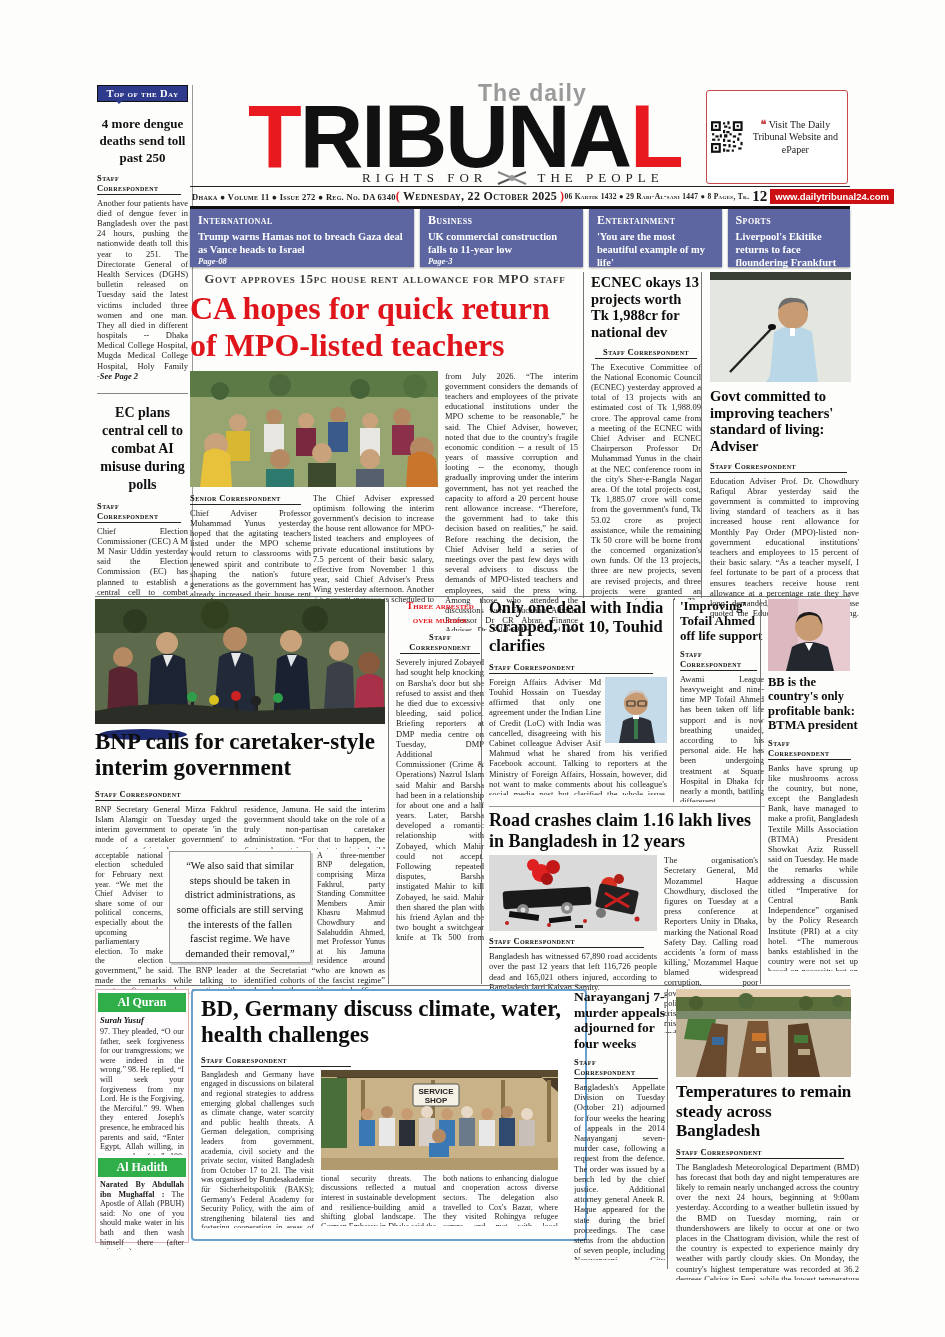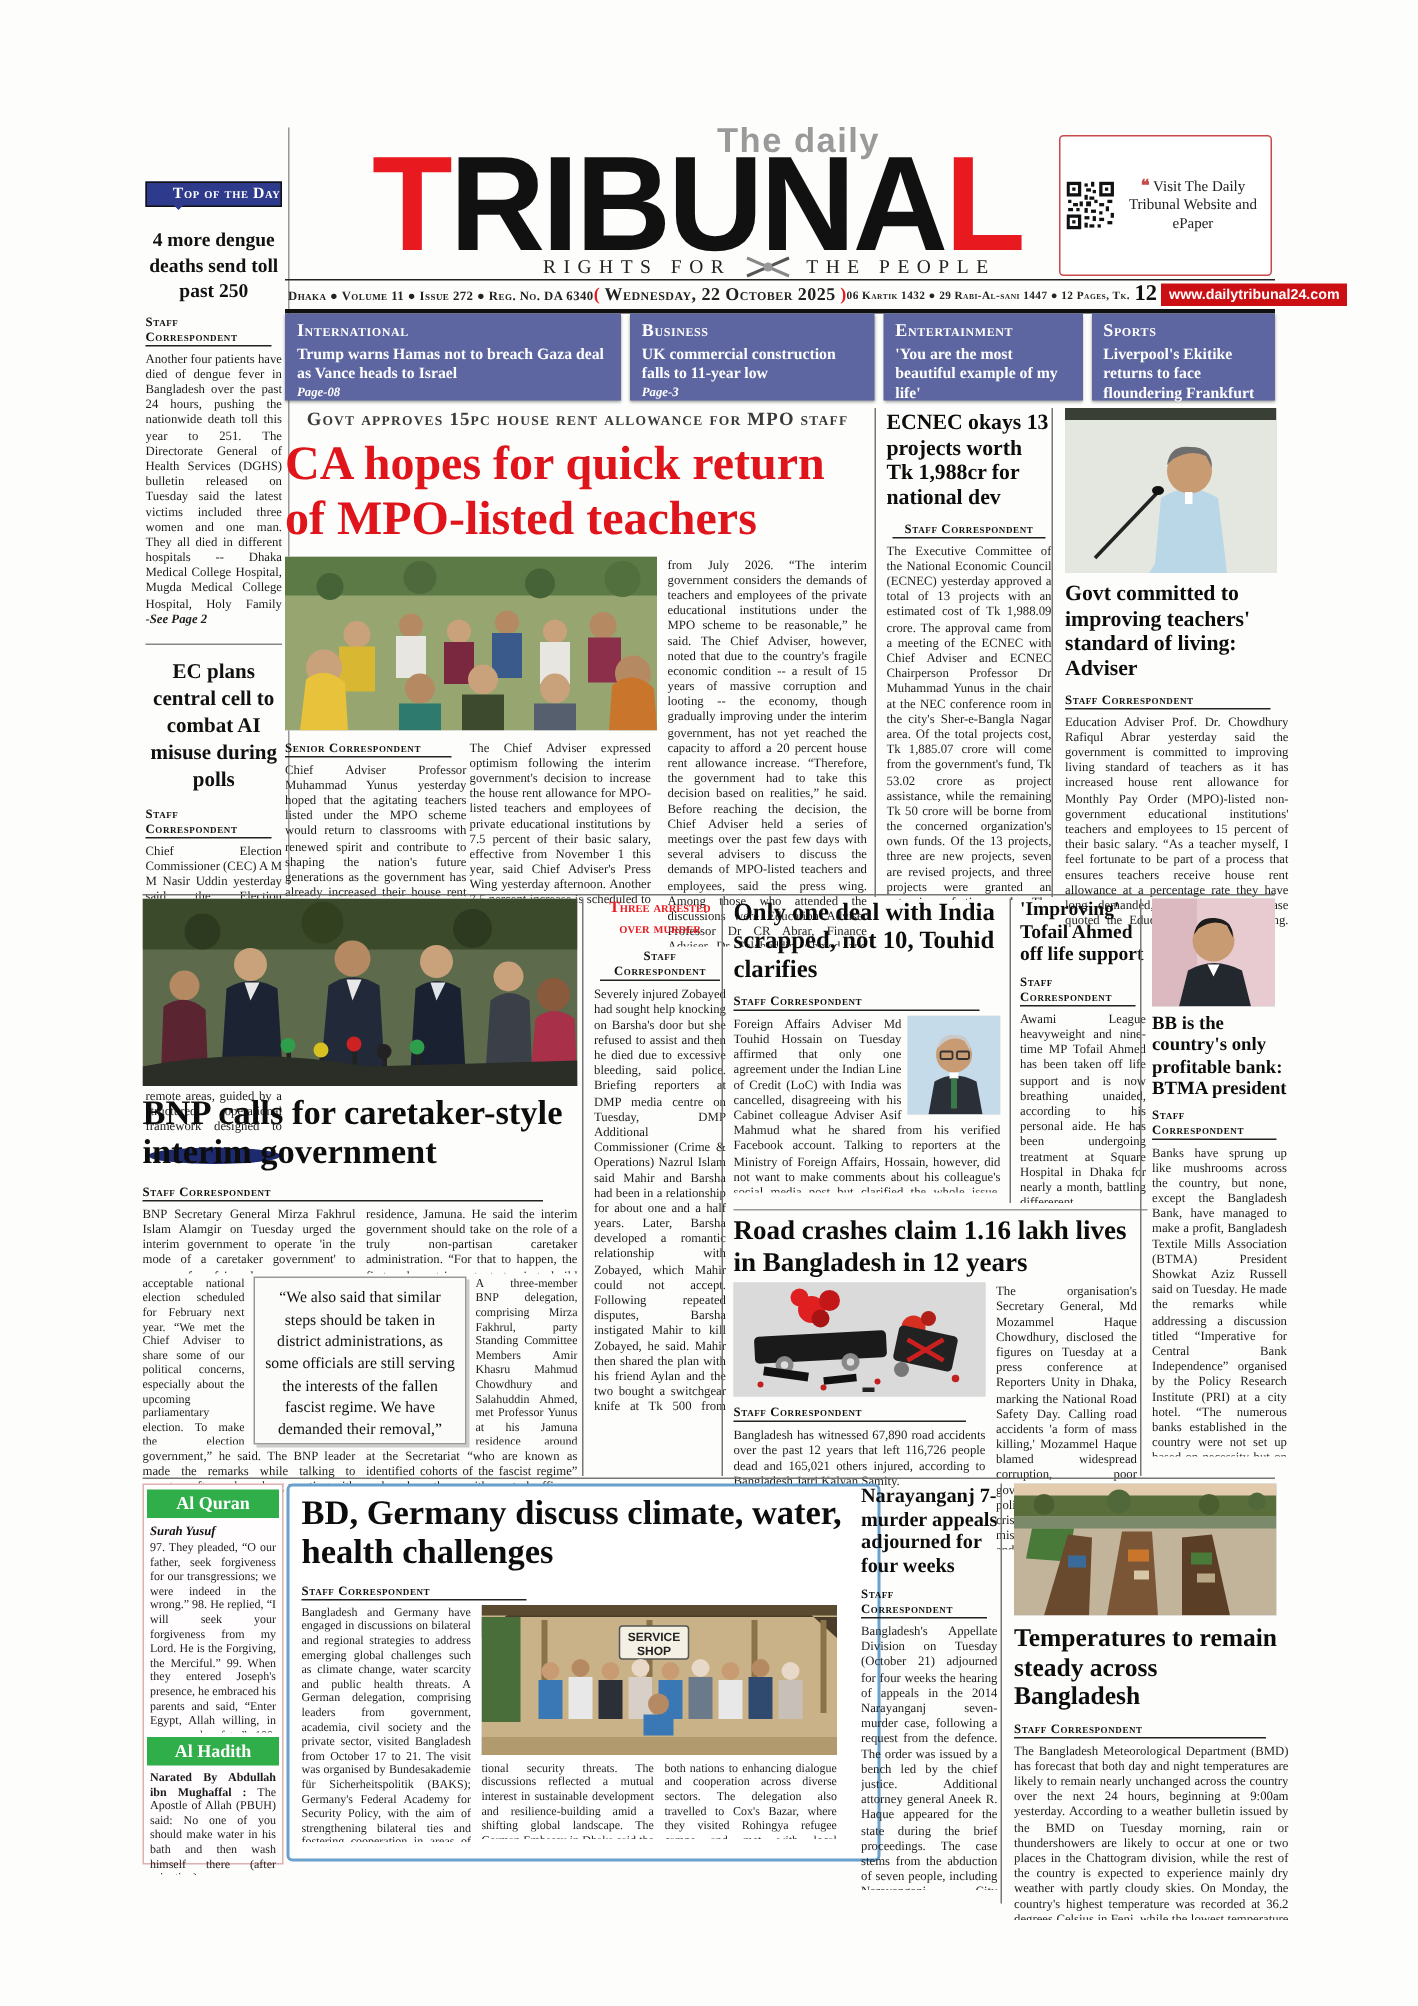--- a/index.html
+++ b/index.html
@@ -33,21 +33,21 @@
   .infobar .date::after{content:")";color:#e8191f;font-weight:bold;margin-left:3px;}
   .infobar .price{font-weight:bold;font-size:15px;margin:0 3px;}
   .sitebox{background:#cc0f13;color:#fff;font-family:"Liberation Sans",sans-serif;font-weight:bold;font-size:9.5px;padding:2px 5px;white-space:nowrap;}
   
   .teasers{display:flex;gap:6px;}
   .teaser{background:#5d66a0;color:#fff;padding:4px 8px 2px 8px;display:flex;flex-direction:column;box-shadow:0 1px 2px rgba(0,0,0,.4);}
   .teaser .sec{font-variant:small-caps;font-weight:bold;font-size:12px;letter-spacing:.4px;}
   .teaser .thl{font-weight:bold;font-size:10.5px;line-height:1.25;margin-top:2px;flex:1;}
   .teaser .pg{font-style:italic;font-weight:bold;font-size:8.5px;text-align:left;}
   
-  .totd-label{position:relative;background:#2e3a8c;border:1.5px solid #111;color:#fff;font-variant:small-caps;font-weight:bold;font-size:10.5px;text-align:right;padding:2px 0;letter-spacing:.4px;margin-top:36px;}
+  .totd-label{position:relative;background:#2e3a8c;border:1.5px solid #111;color:#fff;font-variant:small-caps;font-weight:bold;font-size:10.5px;text-align:center;padding:2px 0;letter-spacing:.4px;}
   .totd-label::after{content:"";position:absolute;left:16px;bottom:-8px;border:5px solid transparent;border-top-color:#2e3a8c;}
   .rail-hl{font-family:"Liberation Serif",serif;font-weight:bold;font-size:13.5px;text-align:center;line-height:1.3;margin:10px 0 4px 0;}
   .rail-ellipse{width:88px;height:11px;background:#1e2a6e;border-radius:50%;margin:8px auto 0 auto;}
   
   .pullq{border:1px solid #999;box-shadow:2px 2px 0 #ccc;background:#fbfbf9;padding:7px 6px;font-size:10.5px;line-height:1.4;text-align:center;}
   
   .greenhead{background:#2fae4a;color:#fff;font-weight:bold;font-size:12px;text-align:center;padding:2px 0;margin:3px 2px;}
   
   .redkick{color:#e8191f;font-variant:small-caps;font-weight:bold;font-size:10.5px;text-align:center;line-height:1.3;}
   .gbox{border:2px solid #6aa0cc;border-radius:4px;background:#fff;}
@@ -132,21 +132,21 @@
             <rect x="19" y="26" width="2" height="2"></rect>
         </g>
       </svg>
       <div class="cap"><span class="quote">❝</span> <span>Visit The Daily Tribunal Website and ePaper</span></div>
     </div>
   </div>
 
   <div class="abs infobar" style="left:190px;top:186px;width:656px;">
     <span class="seg">Dhaka ● Volume 11 ● Issue 272 ● Reg. No. DA 6340</span>
     <span class="seg date">Wednesday, 22 October 2025</span>
-    <span class="seg" style="font-size:7.5px;">06 Kartik 1432 ● 29 Rabi-Al-sani 1447 ● 12 Pages, Tk.</span>
+    <span class="seg" style="font-size:7.5px;">06 Kartik 1432 ● 29 Rabi-Al-sani 1447 ● 8 Pages, Tk.</span>
     <span class="price">12</span>
     <span class="sitebox">www.dailytribunal24.com</span>
   </div>
 
   <div class="abs teasers" style="left:190px;top:209px;width:660px;height:58px;">
     <div class="teaser" style="flex:2.05;">
       <span class="sec">International</span>
       <span class="thl">Trump warns Hamas not to breach Gaza deal as Vance heads to Israel</span>
       <span class="pg">Page-08</span>
     </div>

